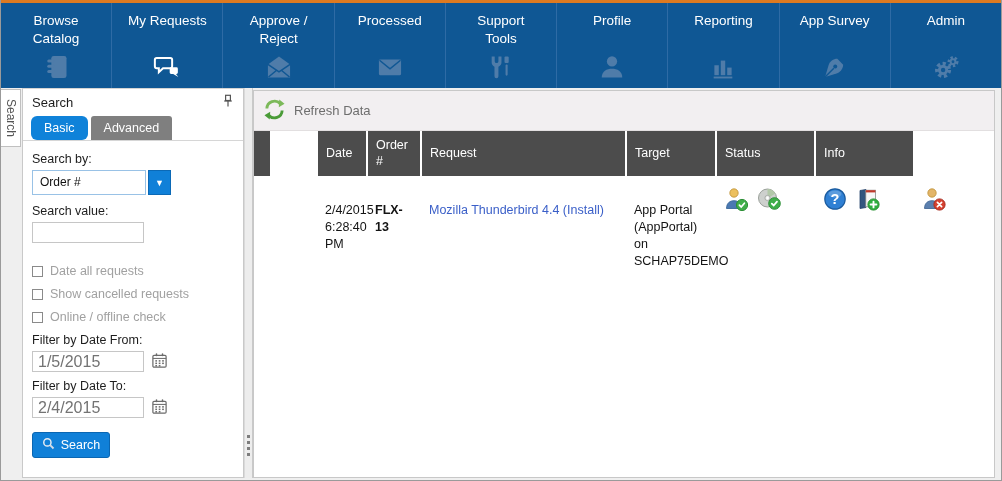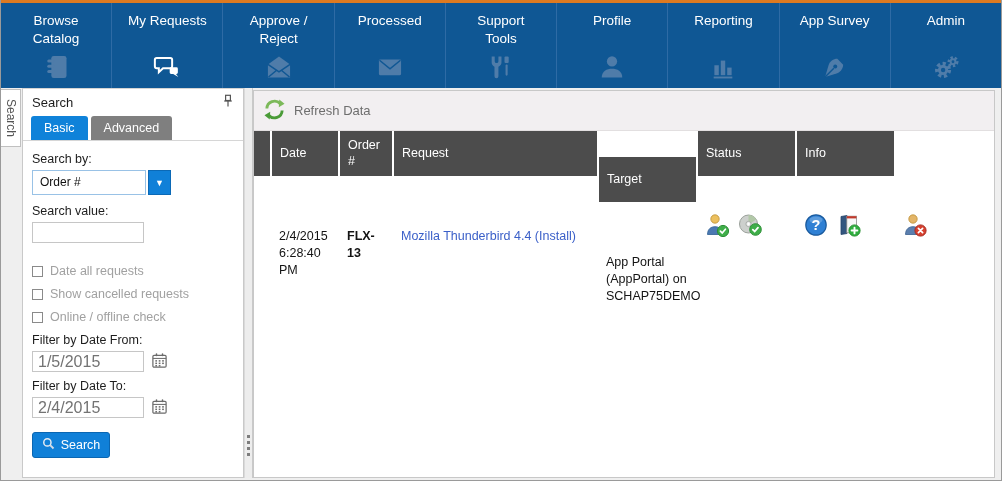--- a/index.html
+++ b/index.html
@@ -22,21 +22,21 @@
   .vcol { width:21px; background:#efefef; }
   .vtab { margin-top:1px; background:#fff; border:1px solid #c0c0c0; border-left:none;
           writing-mode:vertical-rl; padding:9px 2px; font-size:12px; color:#555; width:20px; }
 
   .sidebar { width:222px; background:#fff; border:1px solid #c9c9c9; border-top-color:#d4d4d4; overflow:hidden; }
   .panel-header { height:27px; display:flex; align-items:center; padding:0 9px; }
   .panel-title { flex:1; font-size:13px; color:#1d1d1d; }
   .pin { cursor:pointer; }
   .tabs { display:flex; gap:3px; padding-left:8px; border-bottom:1px solid #d6d6d6; }
   .tab { padding:5px 13px 5px; font-size:12.5px; color:#fff; border-radius:3px 3px 0 0; cursor:pointer; }
-  .tab.on  { background:#0f82d9; }
+  .tab.on  { background:#0f82d9;border-radius:6px; }
   .tab.off { background:#7f7f7f; }
 
   .form { padding:11px 9px; font-size:12.5px; color:#1d1d1d; }
   .flabel { margin-bottom:4px; }
   .dd { display:flex; gap:2px; margin-bottom:9px; }
   .dd-field { width:114px; height:25px; border:1px solid #99c2e6; background:#fff; font-size:12px;
               line-height:23px; padding-left:7px; color:#111; }
   .dd-btn { width:23px; height:25px; background:#1080d8; border:1px solid #0b69b6; color:#fff;
             font-size:9px; display:flex; align-items:center; justify-content:center; cursor:pointer; }
   .tinput { width:112px; height:21px; border:1px solid #c6c6c6; font-size:16px; padding:0 5px;
@@ -57,21 +57,21 @@
   
   .main { flex:1; padding:2px 6px 0 0;border-radius:28px; }
   .main-panel { height:100%; border:1px solid #c8c8c8; background:#fff; overflow:hidden; }
   .toolbar { height:40px; background:#f2eff1; border-bottom:1px solid #e2dfe0; display:flex;
              align-items:center; gap:9px; padding-left:10px; color:#6e6e6e; font-size:13px; cursor:pointer; }
   .thead { display:flex; gap:2px; background:#fff; }
   .th { background:#4c4c4c; color:#fff; font-size:12.5px; height:45px; padding:5px 8px;
         display:flex; align-items:center; line-height:1.25; cursor:pointer; }
   .trow { display:flex; gap:2px; }
   .td { padding:26px 7px 0 8px; font-size:12.5px; color:#141414; line-height:1.35; }
-  .c0{width:14px;} .c1{width:66px;} .c2{width:52px;} .c3{width:203px;} .c4{width:97px;margin-top:26px;}
+  .c0{width:14px;} .c1{width:48px;margin-left:46px;} .c2{width:52px;} .c3{width:203px;} .c4{width:88px;}
   .c5{width:97px;} .c6{width:97px;} .c7{flex:1;}
   .bold { font-weight:bold; }
   .req-link { color:#3a5fc8; cursor:pointer; }
   .icon-cell { display:flex; gap:9px; align-items:flex-start; padding-top:11px; }
   .icon-cell svg { width:24px; height:24px; }
 </style>
 </head>
 <body>
 
 <div id="app">

